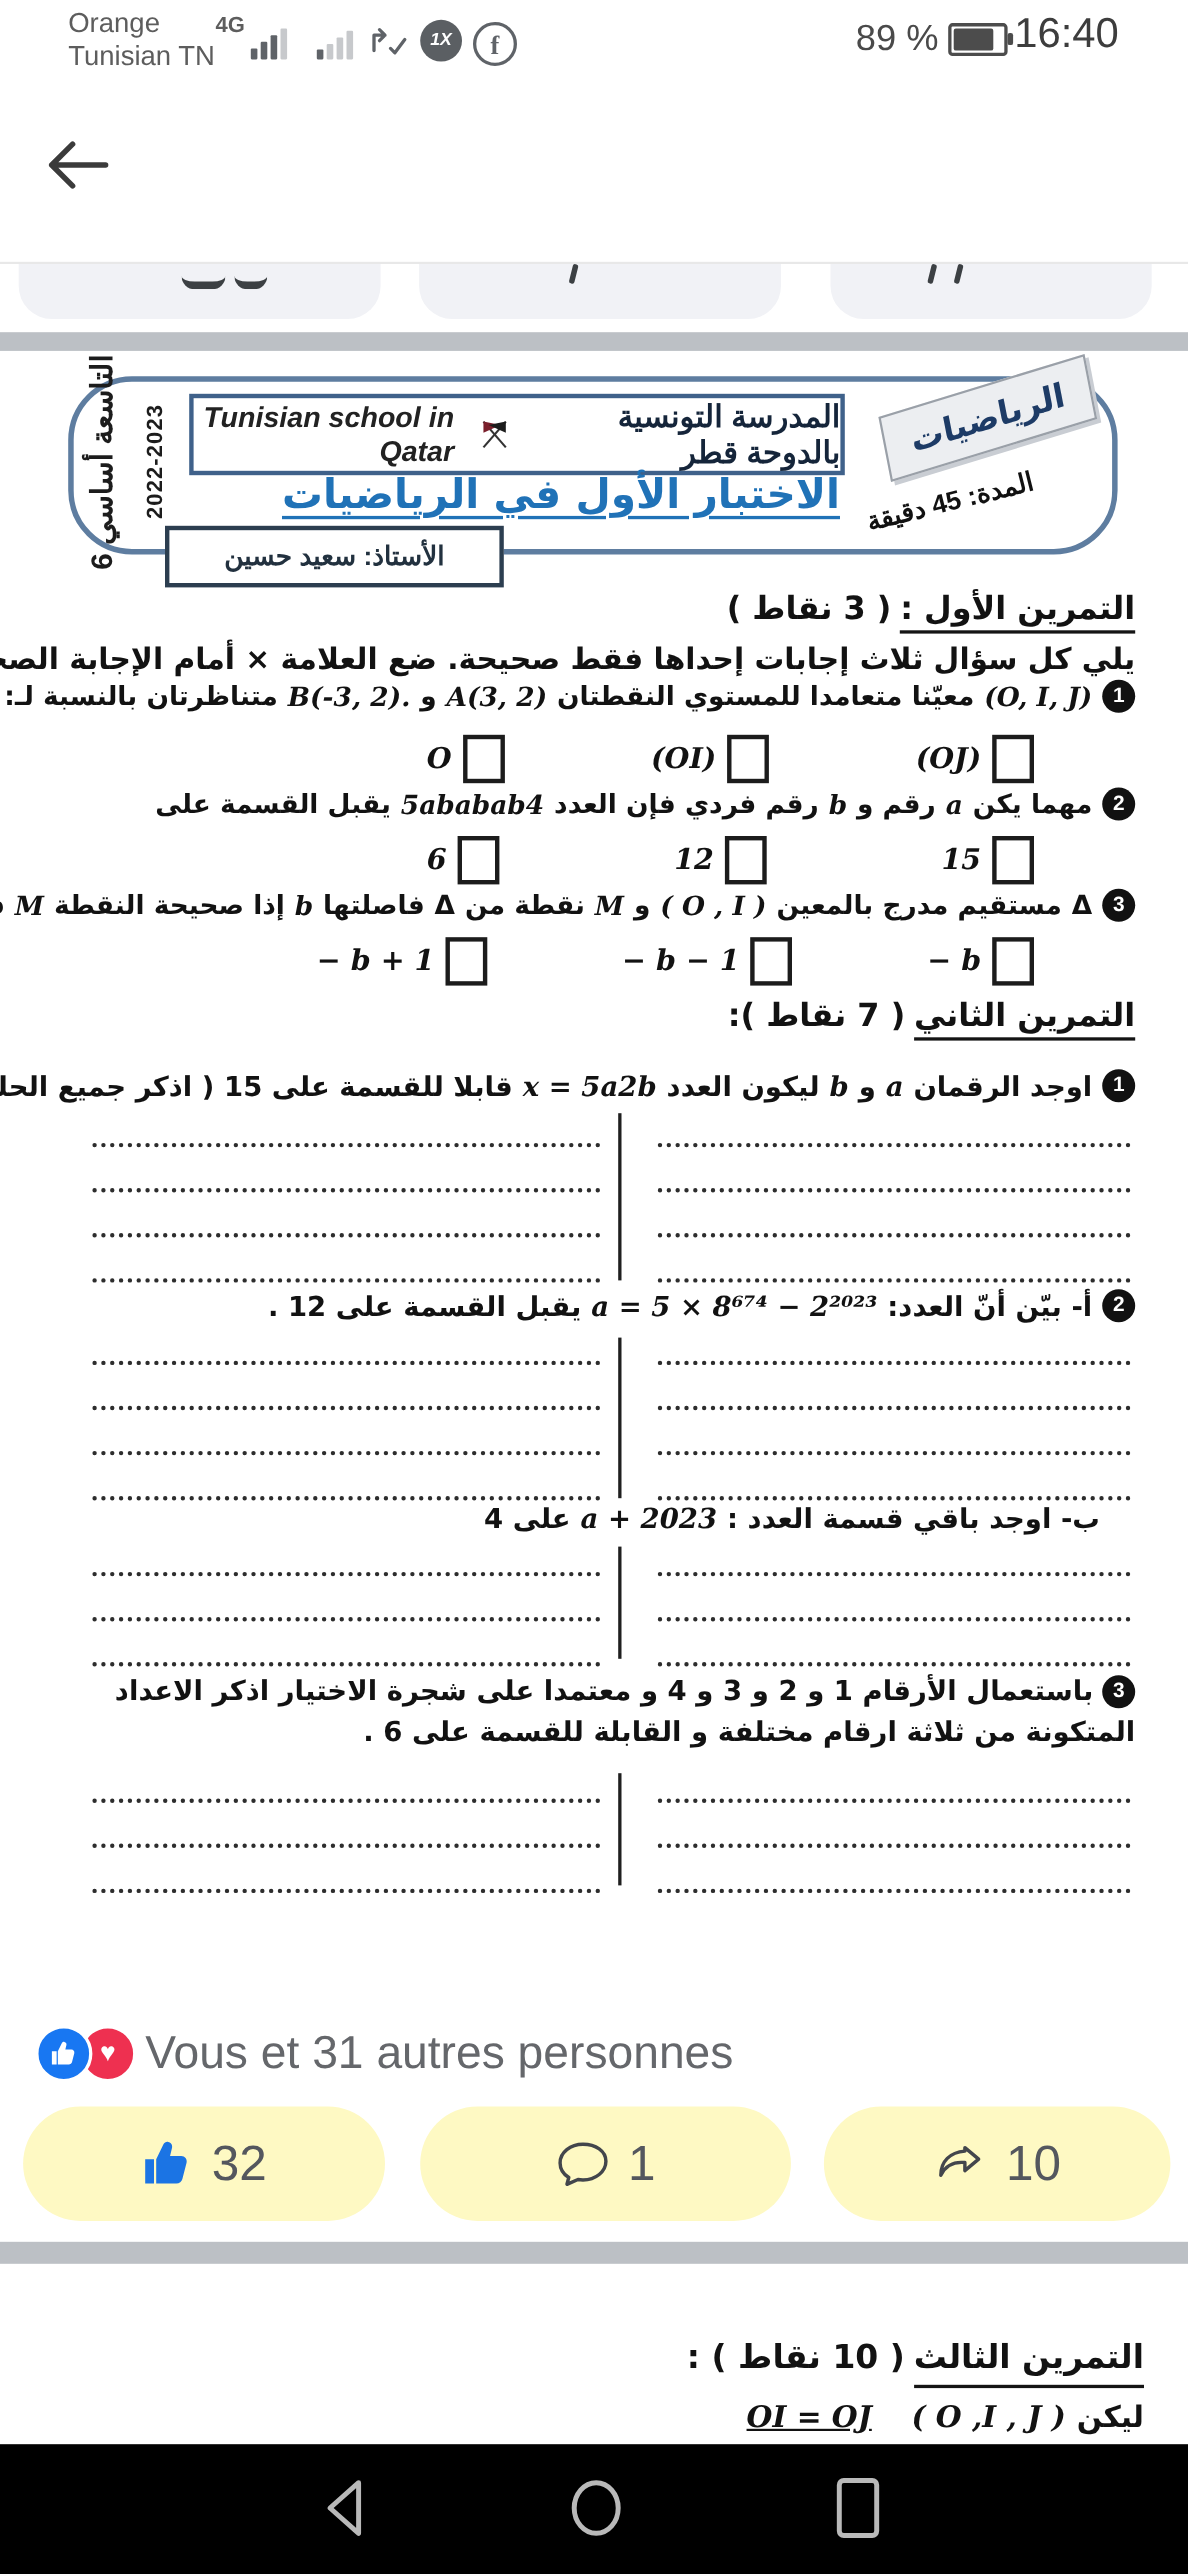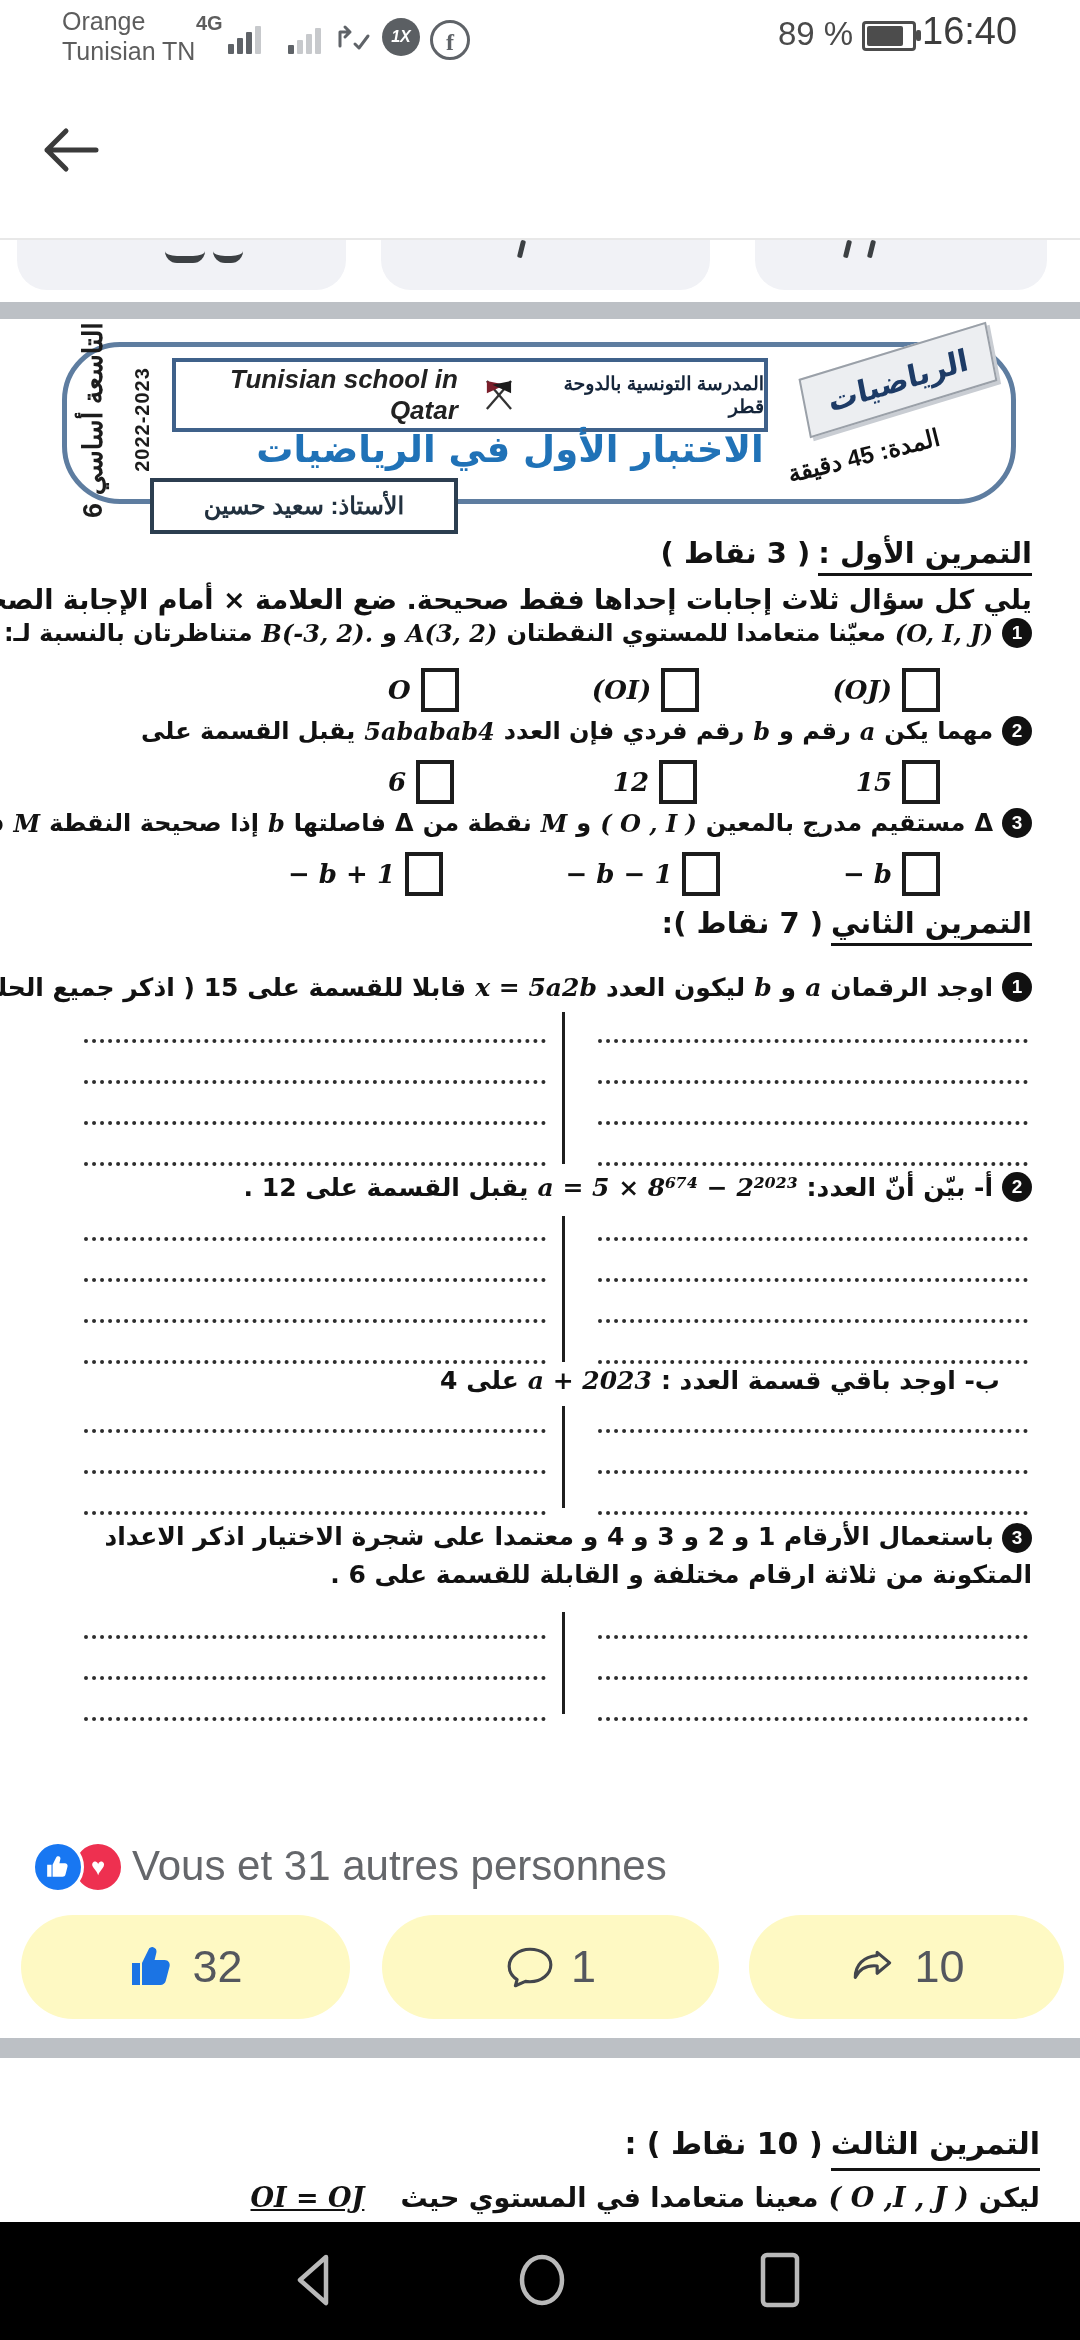--- a/index.html
+++ b/index.html
@@ -36,25 +36,25 @@
   .divider{position:absolute;left:0;width:1080px;background:#bcc0c5;}
   
   .doc{position:absolute;left:0;top:320px;width:1080px;height:1482px;background:#fff;}
   .doc-el{position:absolute;color:#121212;}
   .frame{left:62px;top:342px;width:944px;height:152px;border:5px solid #5e7da0;border-radius:58px;}
   .vrot{position:absolute;transform:rotate(-90deg);white-space:nowrap;text-align:center;color:#1c1c1c;}
   .vclass{left:-12px;top:404px;width:210px;font-weight:700;font-size:27px;}
   .vyear{left:82px;top:408px;width:120px;font-weight:700;font-size:20px;letter-spacing:1px;}
   .schoolbox{left:172px;top:358px;width:588px;height:66px;border:4px solid #3f618a;background:#fff;
              display:flex;align-items:center;justify-content:center;gap:14px;direction:rtl;}
-  .school-ar{font-weight:700;font-size:19px;color:#15253a;}
+  .school-ar{font-weight:700;font-size:28px;color:#15253a;}
   .school-en{font:italic 700 26px "Liberation Sans",sans-serif;color:#222;}
   .examtitle{left:240px;top:428px;width:540px;text-align:center;font-weight:700;font-size:37px;
              color:#2072b7;font-family:"DejaVu Sans",sans-serif;
-             text-underline-offset:7px;text-decoration-thickness:3px;}
+             text-decoration:underline;text-underline-offset:7px;text-decoration-thickness:3px;}
   .ribbon{left:800px;top:350px;transform:rotate(-17deg);}
   .ribbon-band{width:192px;height:56px;background:#eceef1;border:2px solid #9aa0a8;
                box-shadow:3px 4px 0 #c9cdd3;display:flex;align-items:center;justify-content:center;
                transform:skewX(-6deg);font-weight:700;font-size:30px;color:#1d3b66;
                font-family:"DejaVu Sans",sans-serif;}
   .duration{left:786px;top:442px;transform:rotate(-14deg);font-weight:700;font-size:24px;color:#111;}
   .teacherbox{left:150px;top:478px;width:300px;height:48px;border:4px solid #2c3e50;background:#fff;
               display:flex;align-items:center;justify-content:center;font-weight:700;font-size:24px;color:#22313f;}
   
   .ex-head{right:48px;direction:rtl;display:flex;gap:8px;font-weight:700;font-size:29px;
@@ -373,21 +373,20 @@
 
   <div class="divider" style="top:2038px;height:20px;"></div>
 
   <div class="np-head">
     <span class="t">التمرين الثالث</span>
     <span>( 10 نقاط ) :</span>
   </div>
   <div class="np-line">
     <span>ليكن</span>
     <span class="latin">( O ,I , J )</span>
-    <span>معينا متعامدا في المستوي حيث</span>
     <span class="latin" style="margin-right:26px;text-decoration:underline;">OI = OJ</span>
   </div>
 
   <div class="navbar"></div>
   <svg class="navicon" style="left:292px;" width="42" height="60" viewBox="0 0 42 60">
     <polygon points="34,7 8,30 34,53" fill="none" stroke="#b9b9b9" stroke-width="4.5" stroke-linejoin="round"></polygon>
   </svg>
   <svg class="navicon" style="left:516px;top:2254px;" width="52" height="52" viewBox="0 0 52 52">
     <ellipse cx="26" cy="26" rx="20" ry="23" fill="none" stroke="#b9b9b9" stroke-width="4.5"></ellipse>
   </svg>

